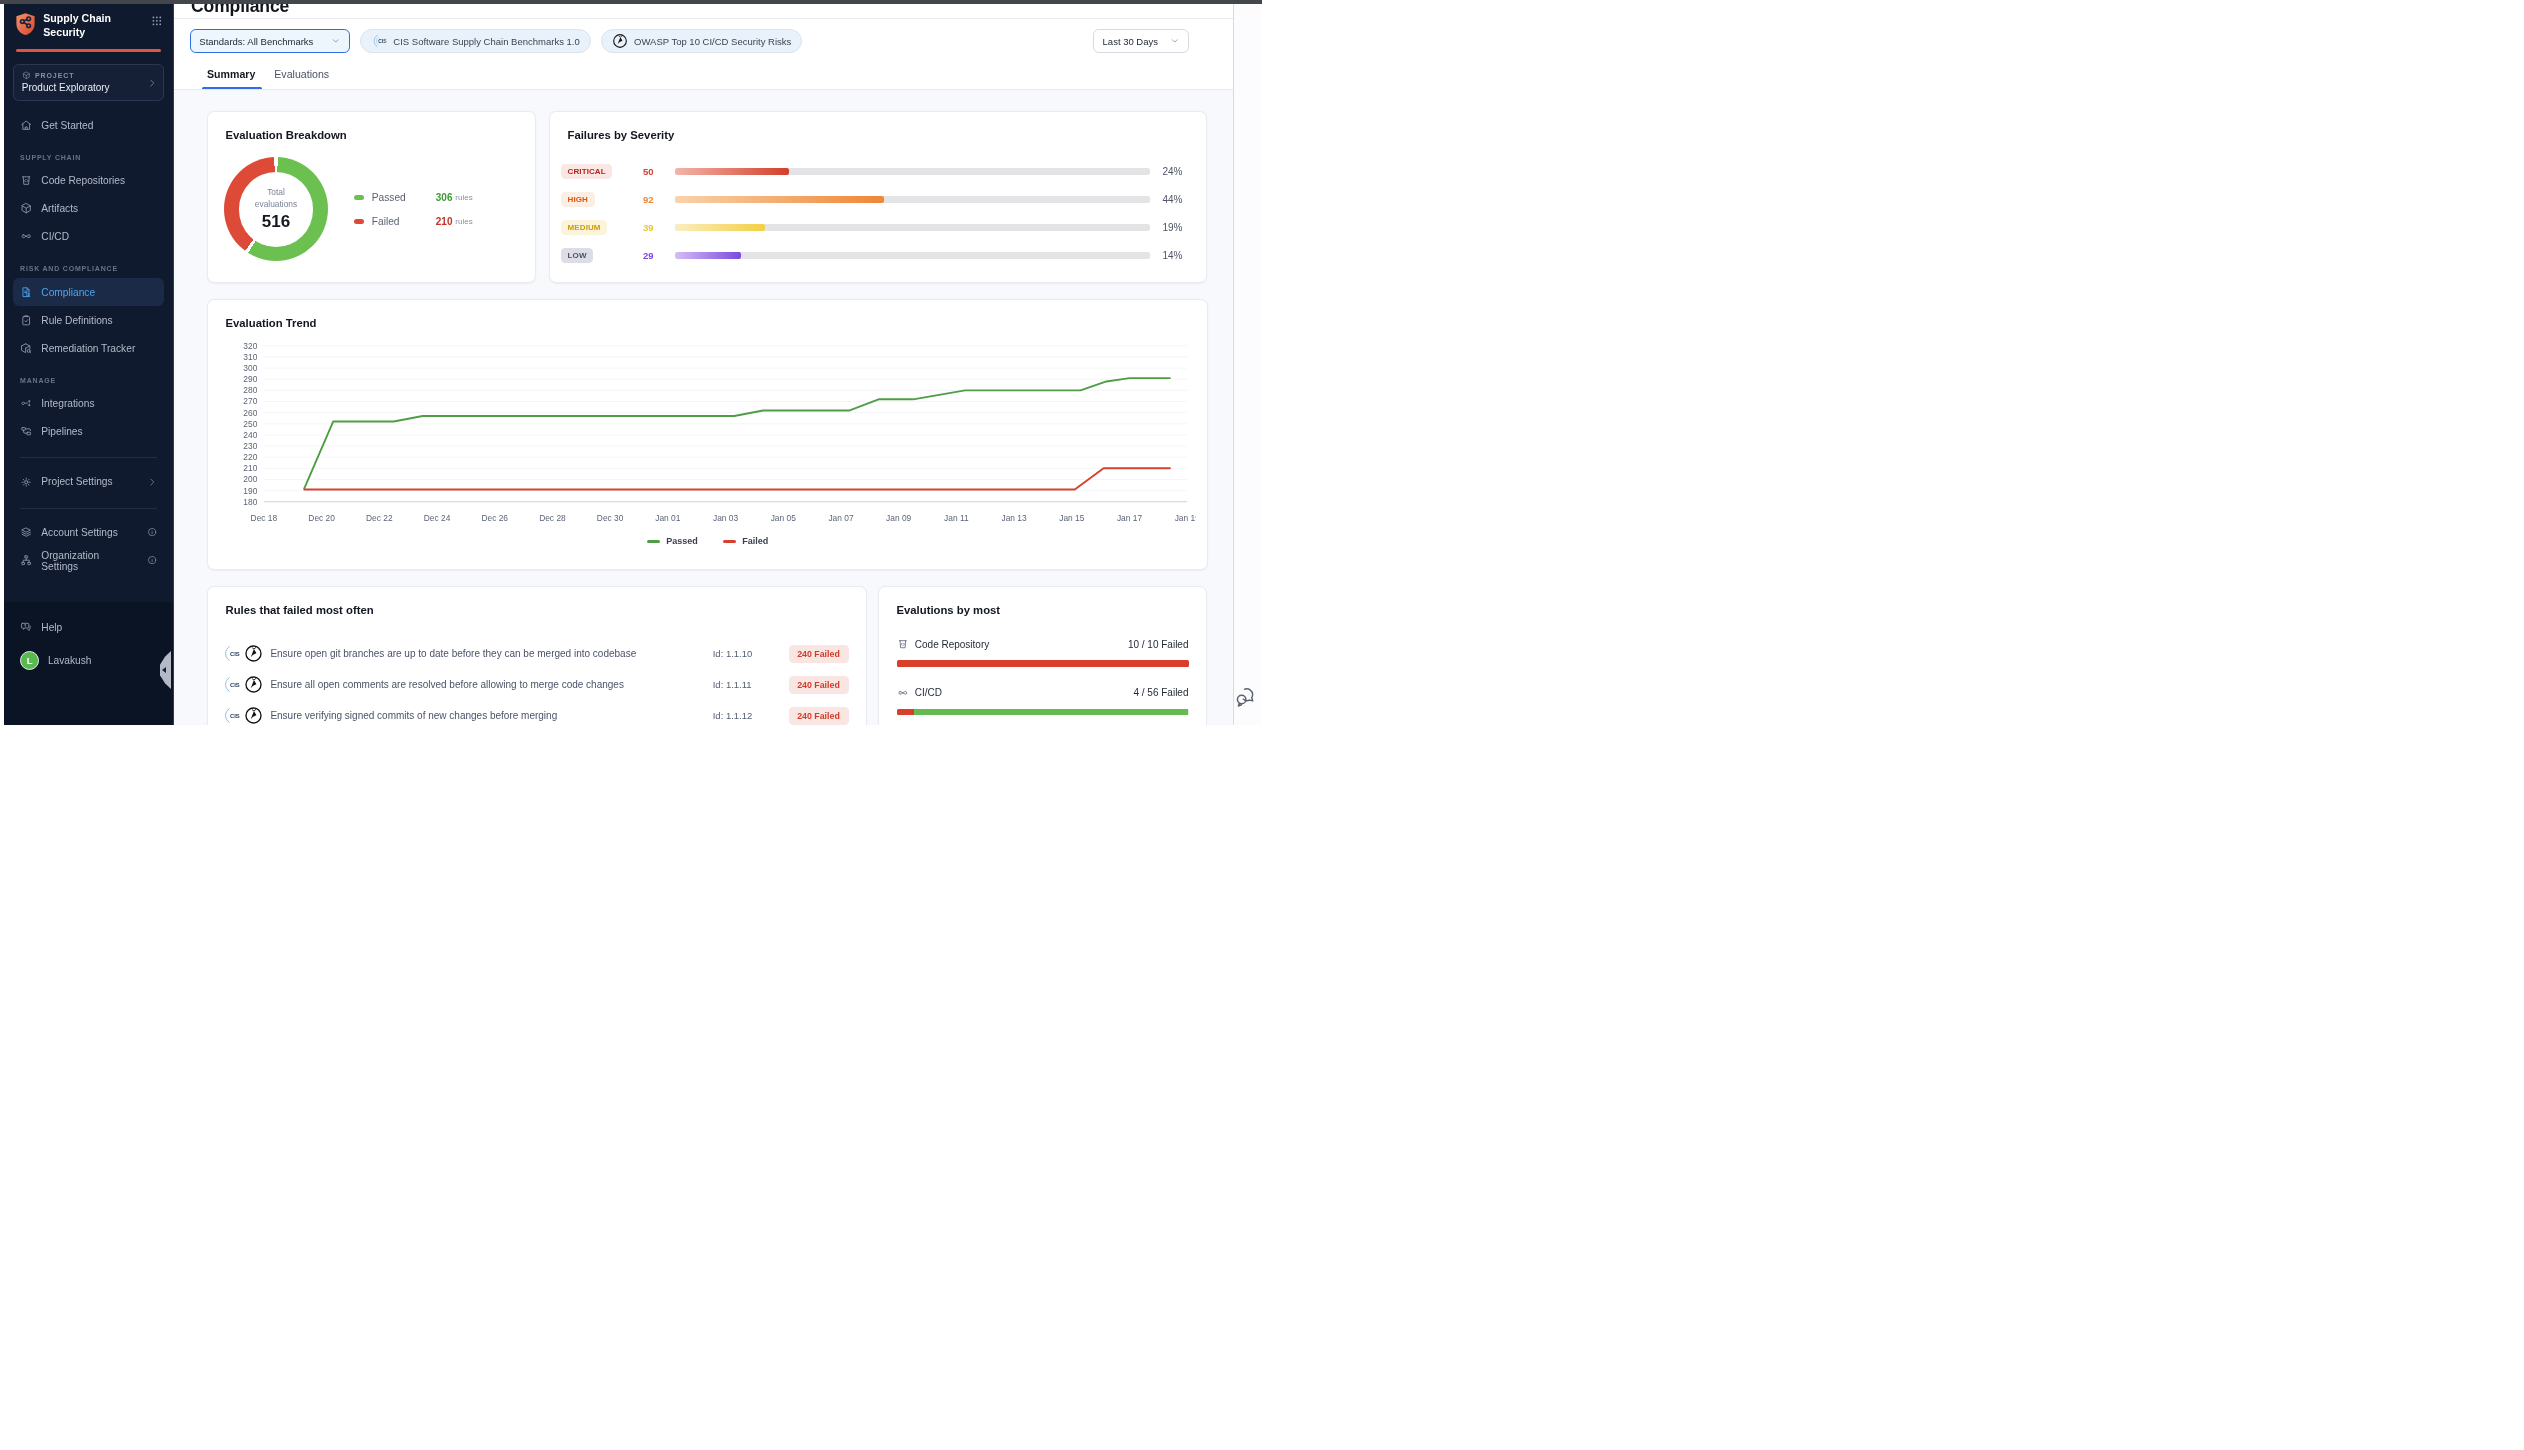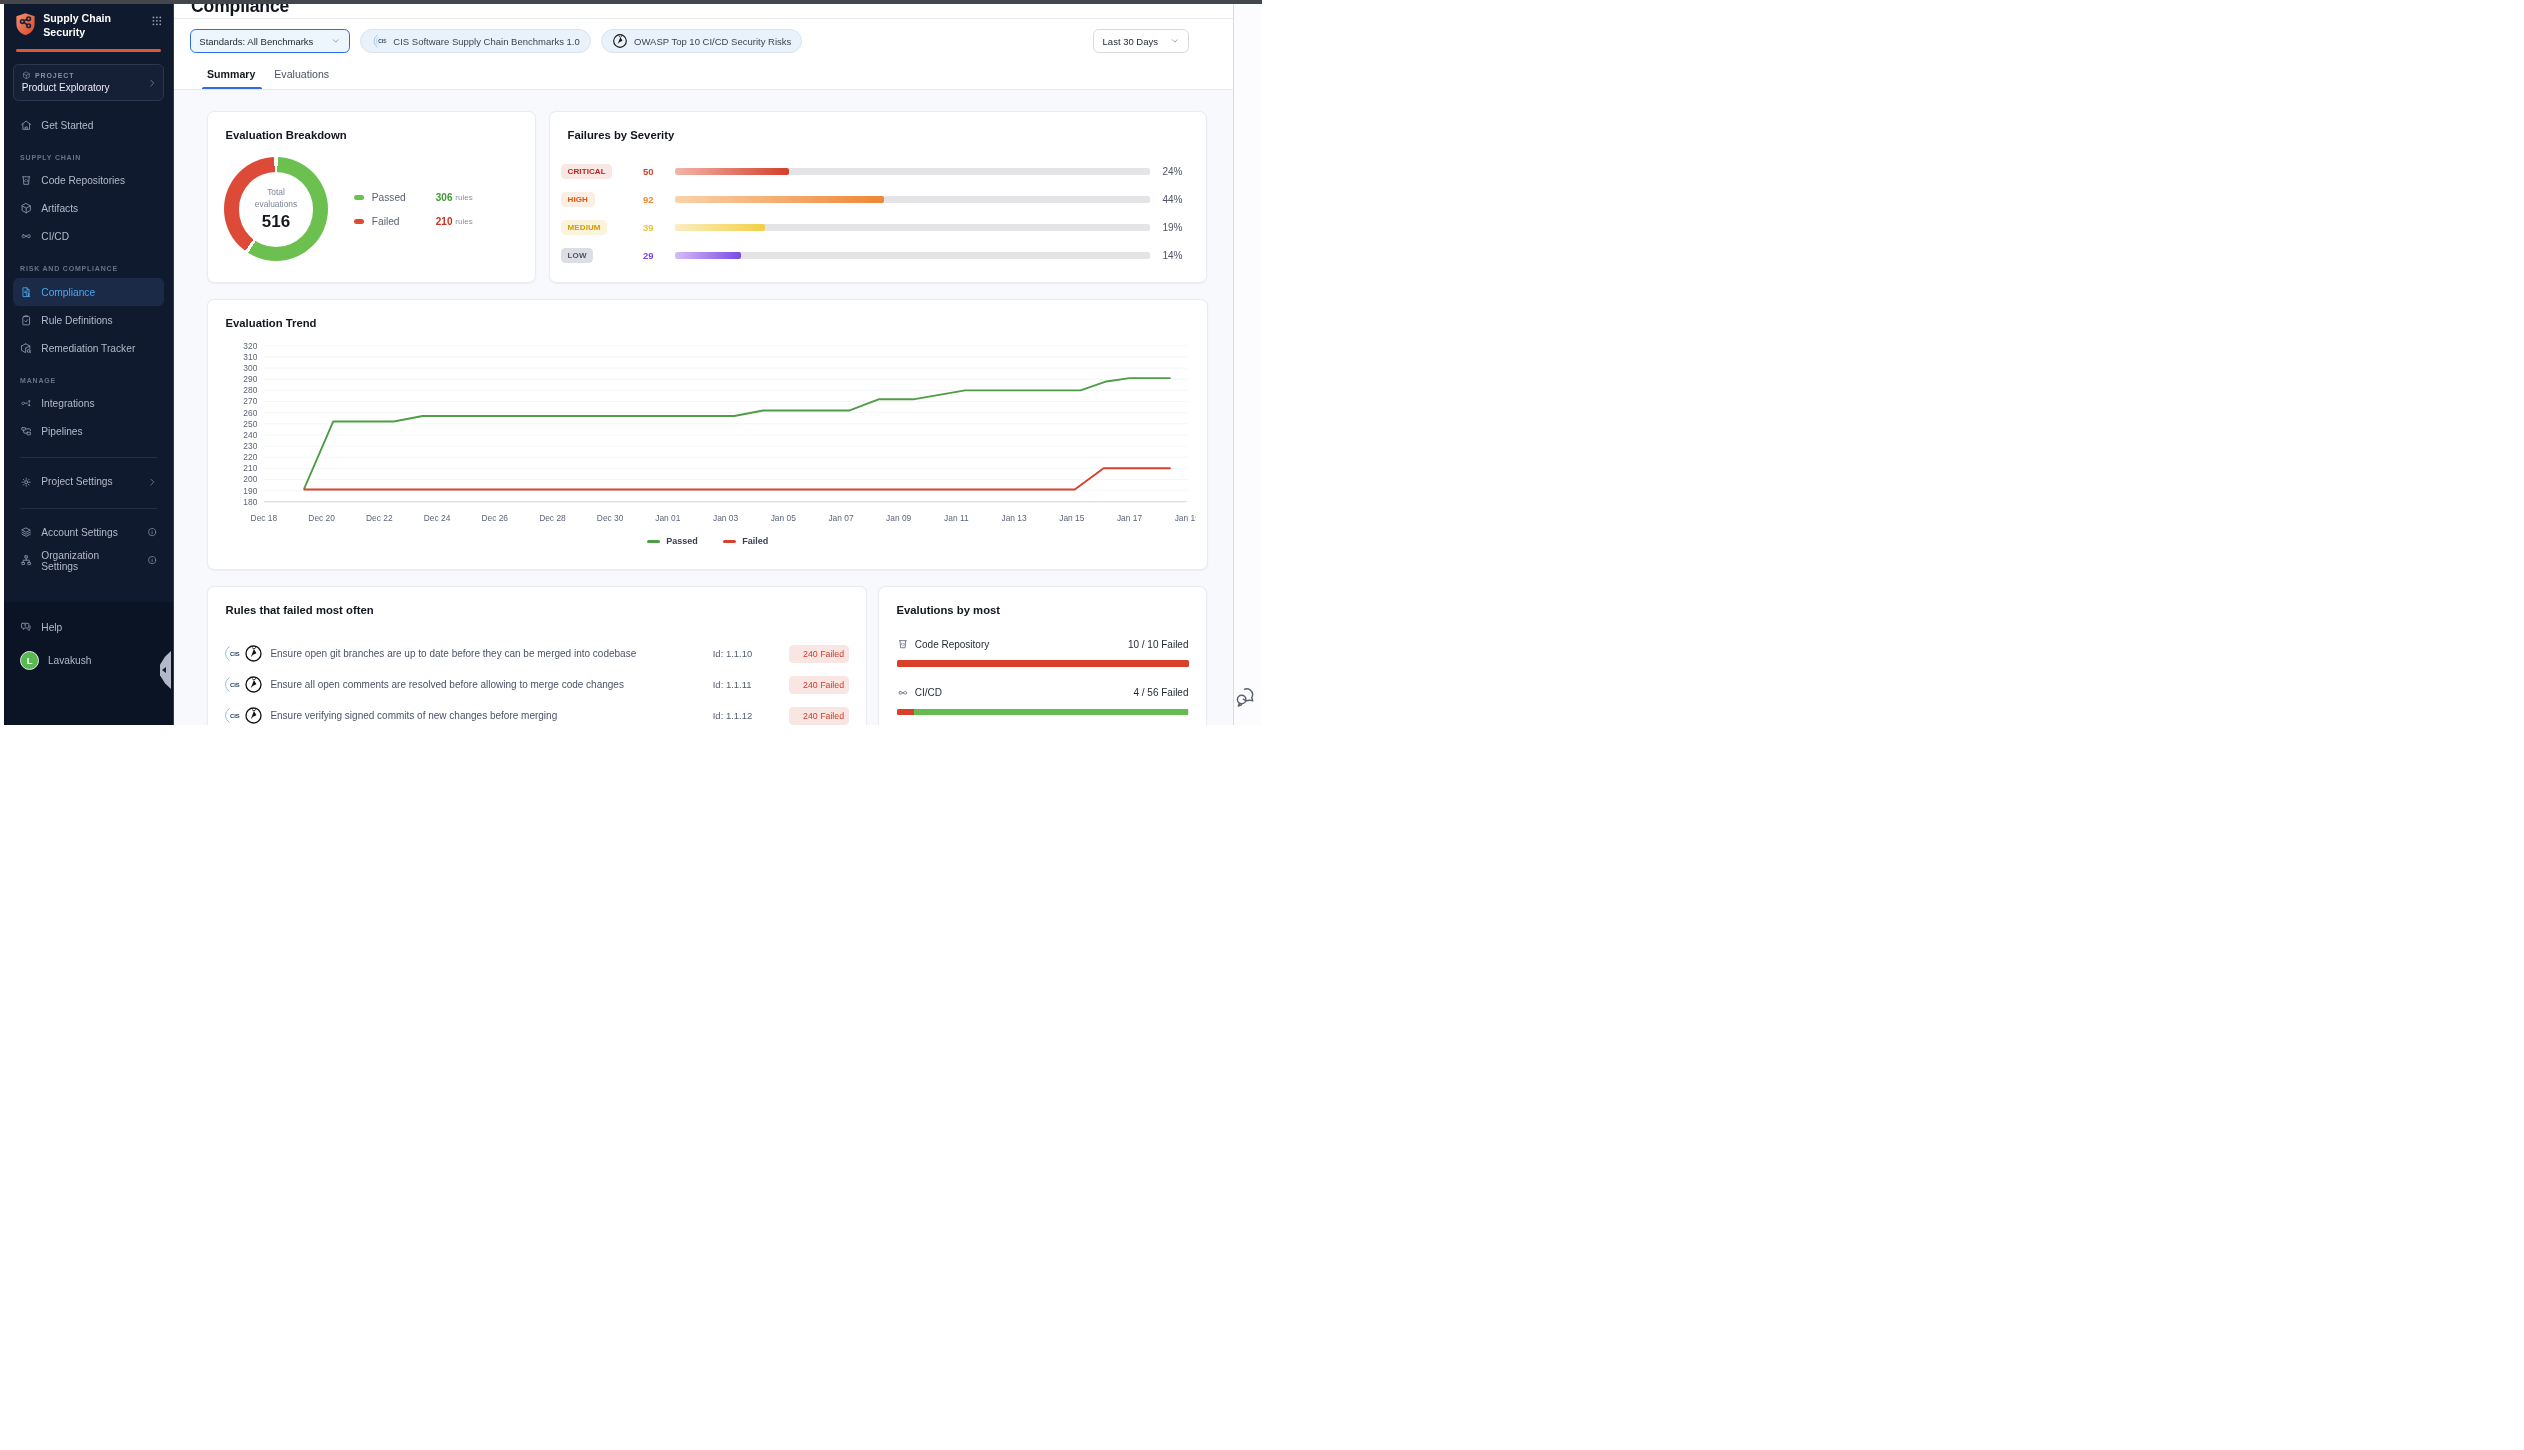--- a/index.html
+++ b/index.html
@@ -114,21 +114,21 @@
   
   .row3 { display:grid; grid-template-columns:660px 329px; gap:11px; margin-top:16px; }
   .row3 .card { height:241px; }
   .rule-rows { margin:22px 17.5px 0 14.6px; }
   .rule-row { display:grid; grid-template-columns:42px 1fr 70px 60px; align-items:center; gap:5.8px; height:31px; }
   .rule-icons { display:flex; align-items:center; }
   .badge-circ { width:19px; height:19px; flex:none; }
   .badge-circ + .badge-circ { margin-left:2.2px; }
   .rule-text { font-size:10px; color:#4a5366; }
   .rule-id { font-size:9.5px; color:#566074; }
-  .failed-badge { background:#f9e5e2; color:#d23b2a; font-weight:400; font-size:8.8px; padding:3.7px 4.4px; border-radius:4.4px; text-align:right; }
+  .failed-badge { background:#f9e5e2; color:#d23b2a; font-weight:700; font-size:8.8px; padding:3.7px 4.4px; border-radius:4.4px; text-align:center; }
 
   .type-rows { margin:22px 17.5px 0; }
   .type-row { margin-bottom:20px; }
   .type-head { display:flex; align-items:center; gap:6.6px; font-size:10px; color:#1f2633; }
   .type-head .ic { width:11.7px; height:11.7px; color:#5a6478; }
   .type-status { margin-left:auto; color:#1f2633; }
   .type-bar { display:flex; height:6.6px; border-radius:1.5px; overflow:hidden; background:#e4e4e6; margin-top:10.2px; }
   .type-bar .seg { height:100%; }
 
   .chat-fab { position:absolute; right:4.4px; top:683px; width:23.4px; height:26px; color:#5a6170; z-index:70; cursor:pointer; }

